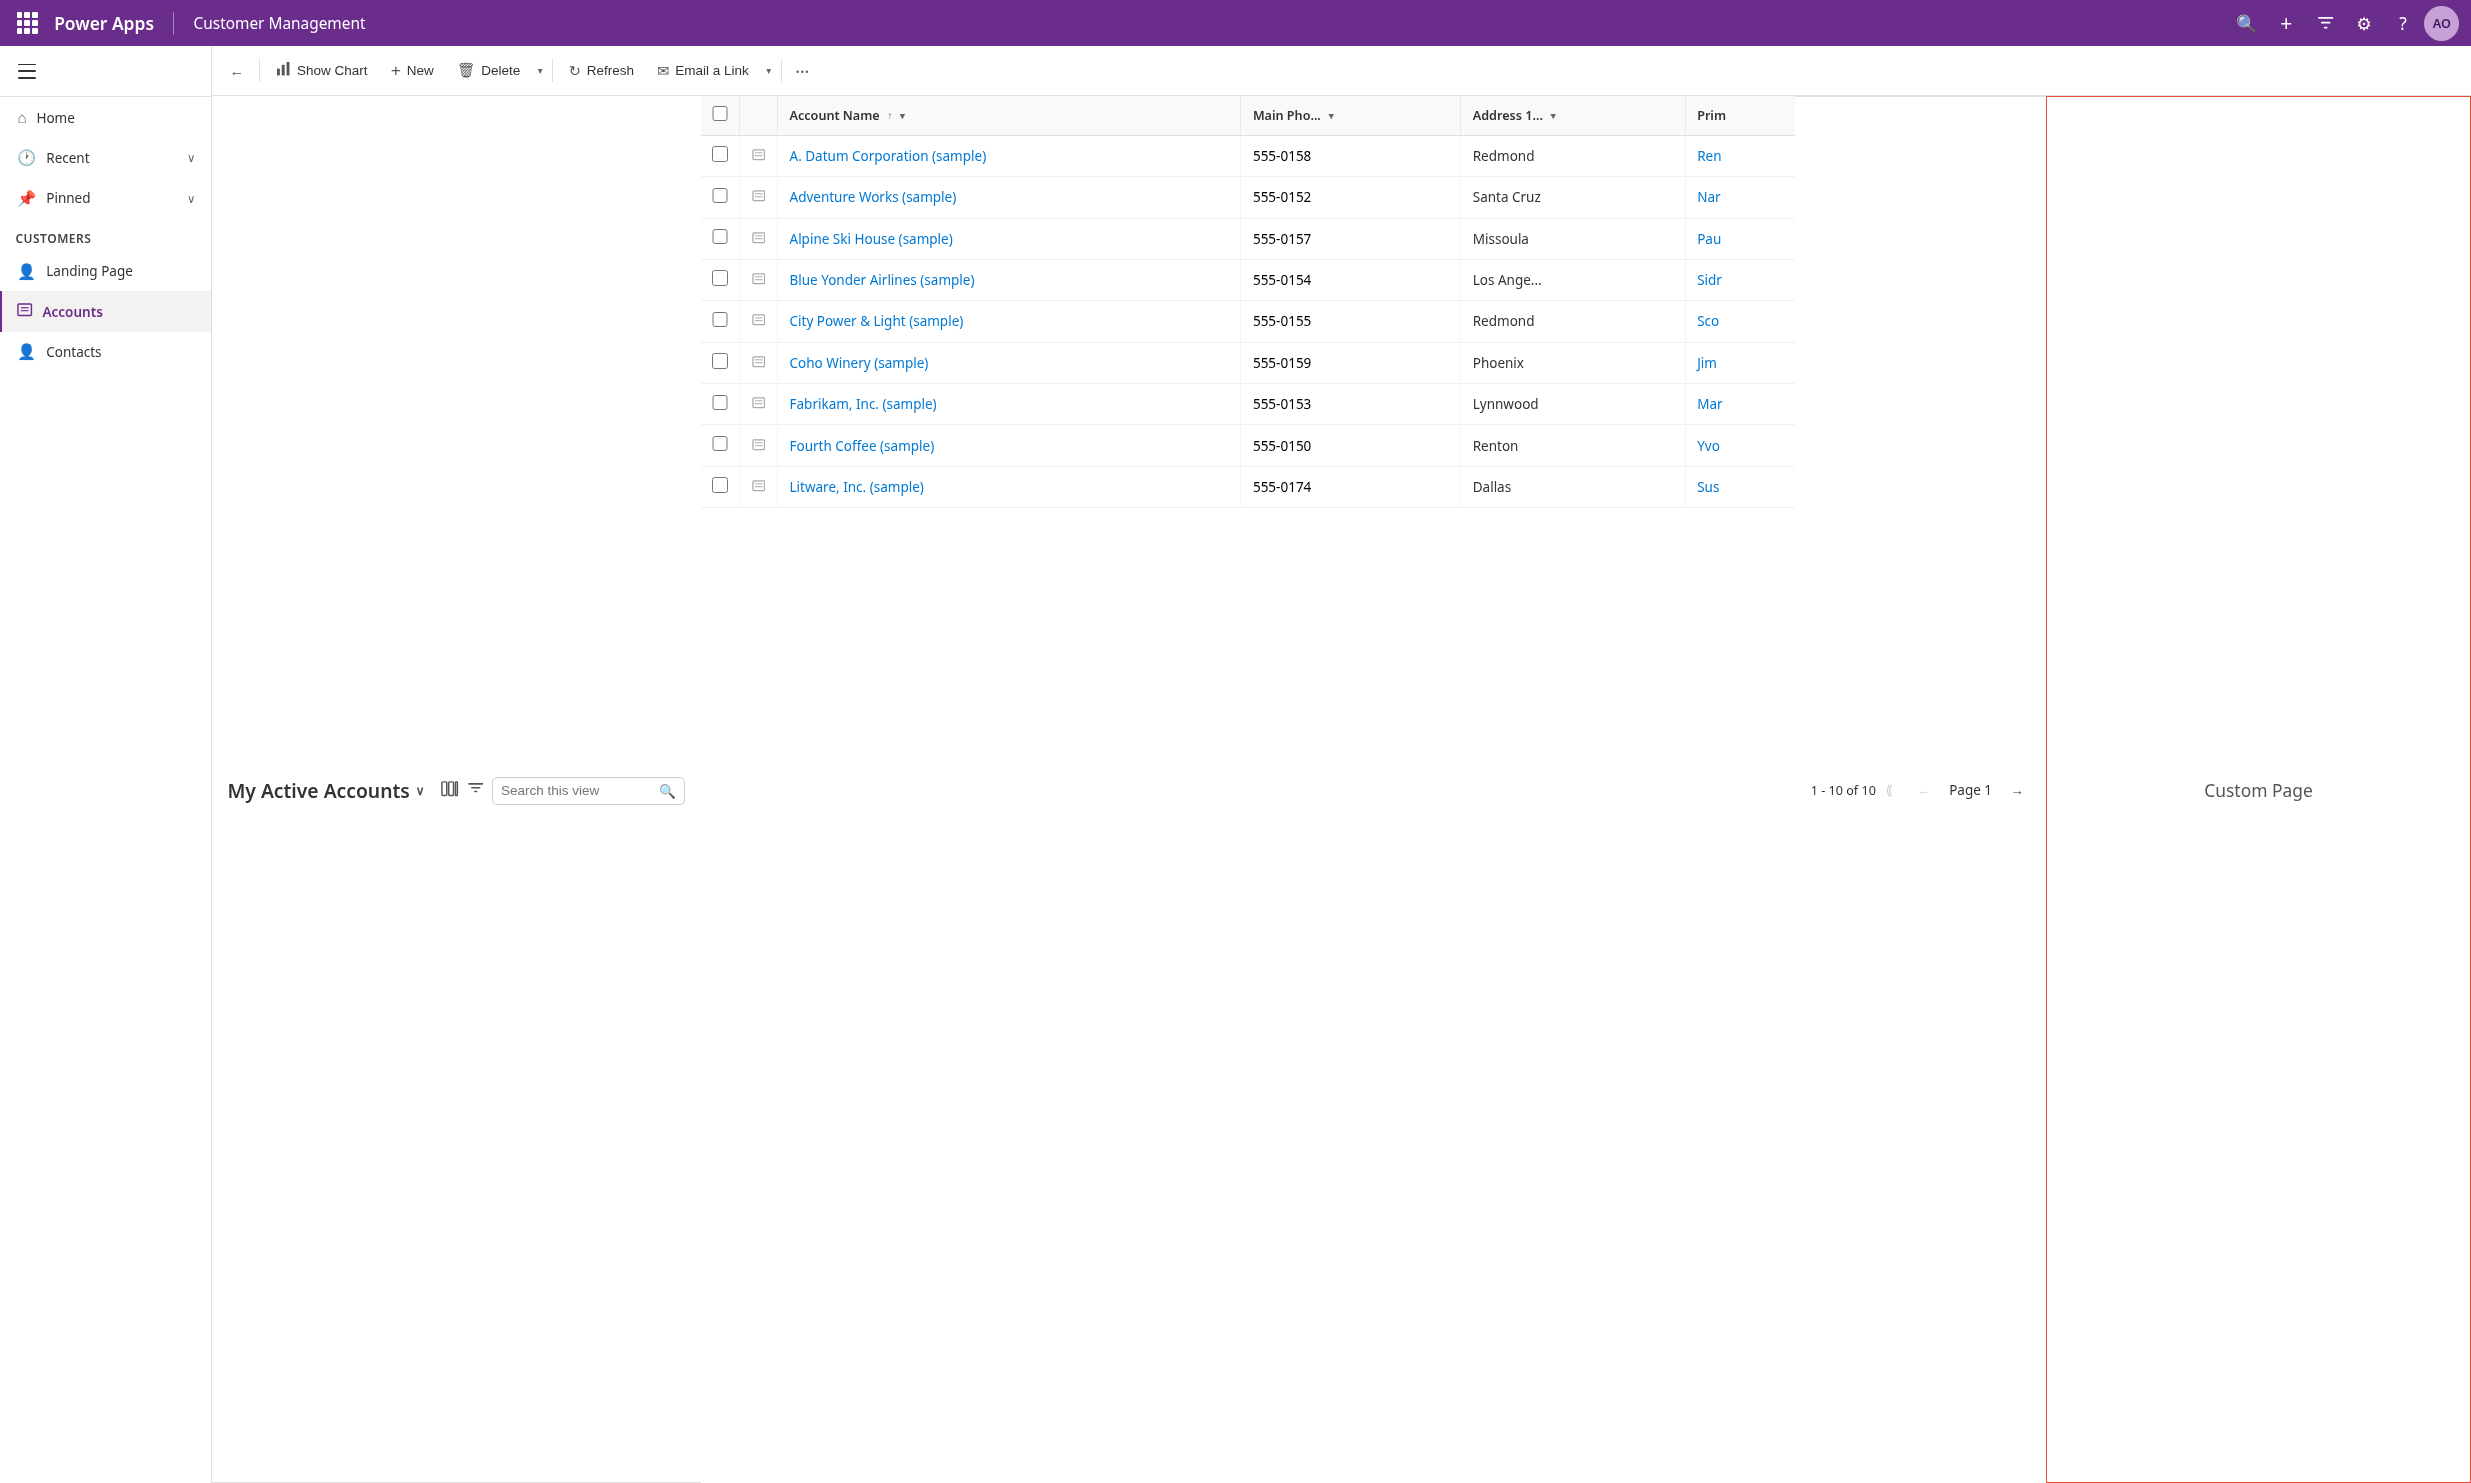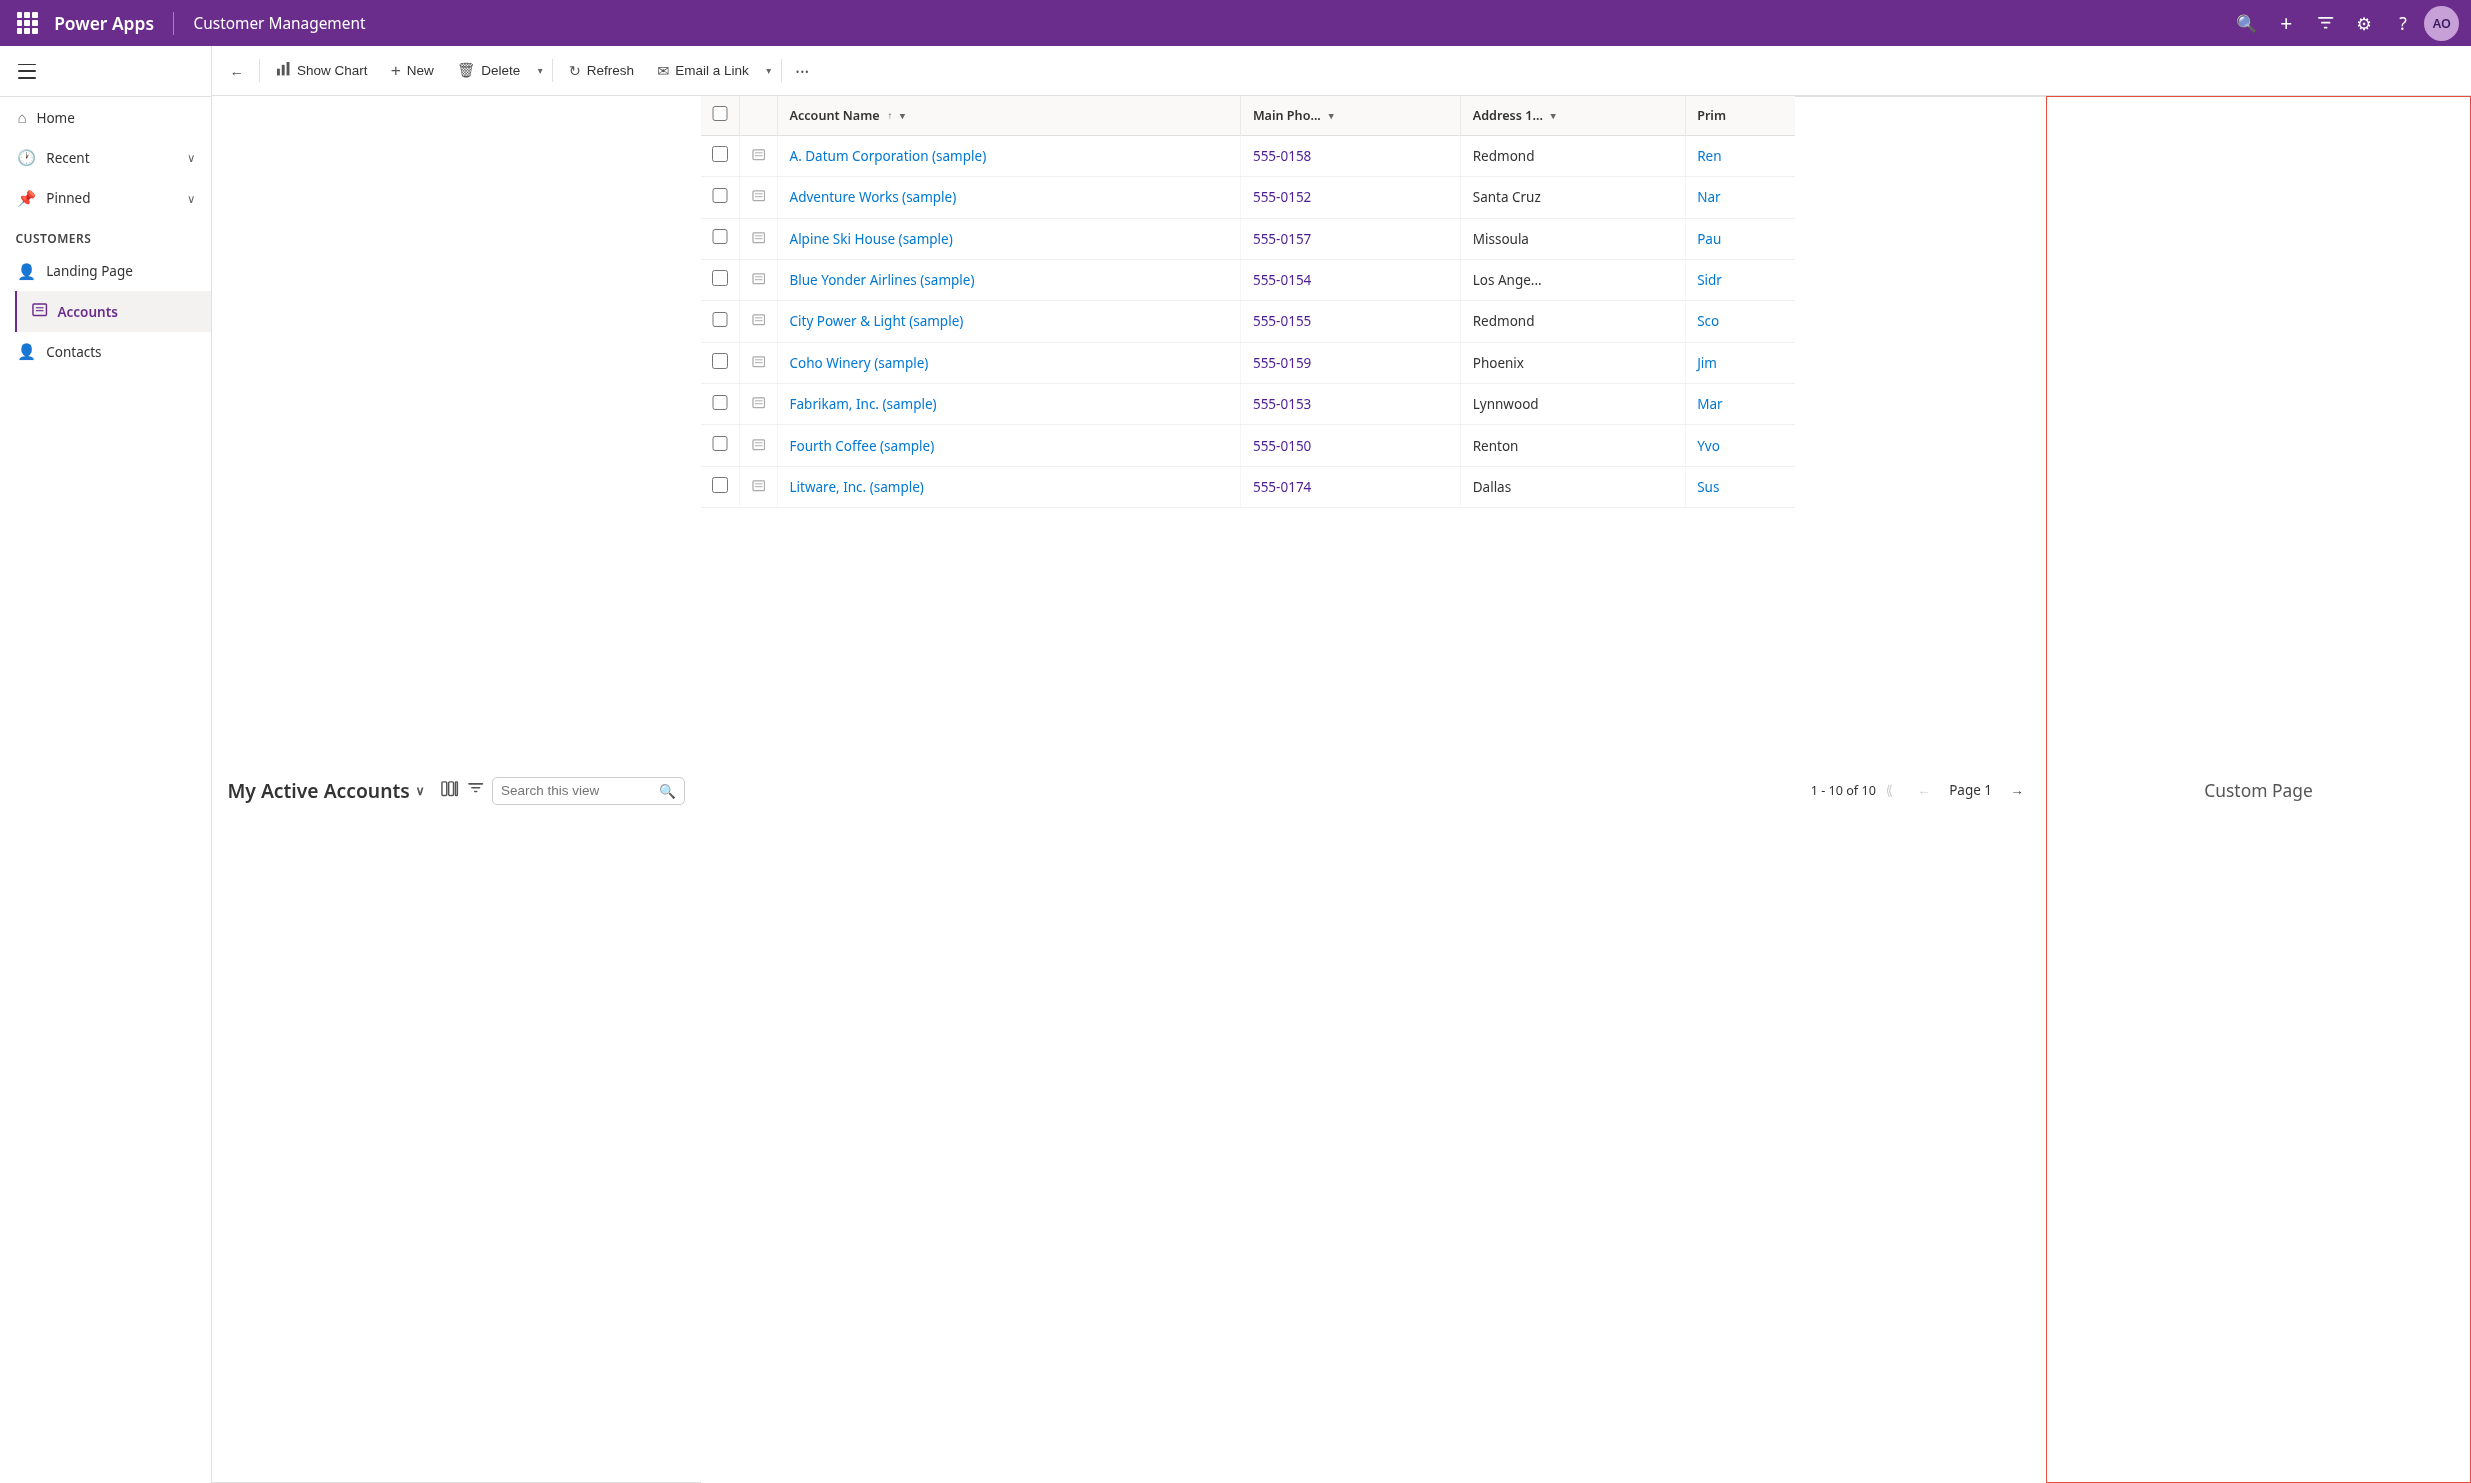--- a/index.html
+++ b/index.html
@@ -71,21 +71,21 @@
       display: flex; flex-direction: column; justify-content: center; align-items: center; gap: 4.8px;
       cursor: pointer; border-radius: 3.9px;
     }
     .ham-line { width: 17.4px; height: 1.9px; background: #333; border-radius: 1px; }
     .sidebar-nav-item {
       display: flex; align-items: center; gap: 9.7px;
       padding: 9.7px 15.4px;
       cursor: pointer; color: #333; font-size: 13.5px;
       border-left: 2.9px solid transparent;
     }
-    .sidebar-nav-item.active { border-left: 2.9px solid #6b2d8b; background: #f3f2f1; font-weight: 600; color: #6b2d8b; margin-left: 15px; }
+    .sidebar-nav-item.active { border-left: 2.9px solid #6b2d8b; background: #f3f2f1; font-weight: 600; color: #6b2d8b; }
     .sidebar-nav-icon { font-size: 15.4px; color: #666; }
     .sidebar-nav-item.active .sidebar-nav-icon { color: #6b2d8b; }
     .sidebar-chevron { margin-left: auto; font-size: 11.6px; color: #666; }
     .sidebar-section-label {
       padding: 11.6px 15.4px 3.9px;
       font-size: 12px; font-weight: 600; color: #444; text-transform: uppercase; letter-spacing: 0.5px;
     }
 
     
     .content-area {
@@ -191,21 +191,21 @@
       border-bottom: 1px solid #f0f0f0;
       border-right: 1px solid #f5f5f5;
       white-space: nowrap;
     }
     td:last-child { border-right: none; }
     .col-checkbox { width: 35px; text-align: center; }
     .col-icon { width: 35px; text-align: center; }
     .row-checkbox { width: 15.4px; height: 15.4px; cursor: pointer; }
     .row-icon { font-size: 15.4px; color: #666; }
     .link-cell { color: #0078d4; cursor: pointer; }
-    .phone-cell { color: #4c1d95; cursor: pointer; }
+    .phone-cell { color: #000000; cursor: pointer; }
     .sort-icon { font-size: 9.7px; color: #666; margin-left: 3.9px; }
     .th-content { display: flex; align-items: center; gap: 3.9px; cursor: pointer; }
 
     
     .pagination {
       display: flex; align-items: center; justify-content: space-between;
       padding: 9.7px 15.4px;
       border-top: 1px solid #e0e0e0;
       background: white;
       flex-shrink: 0;

